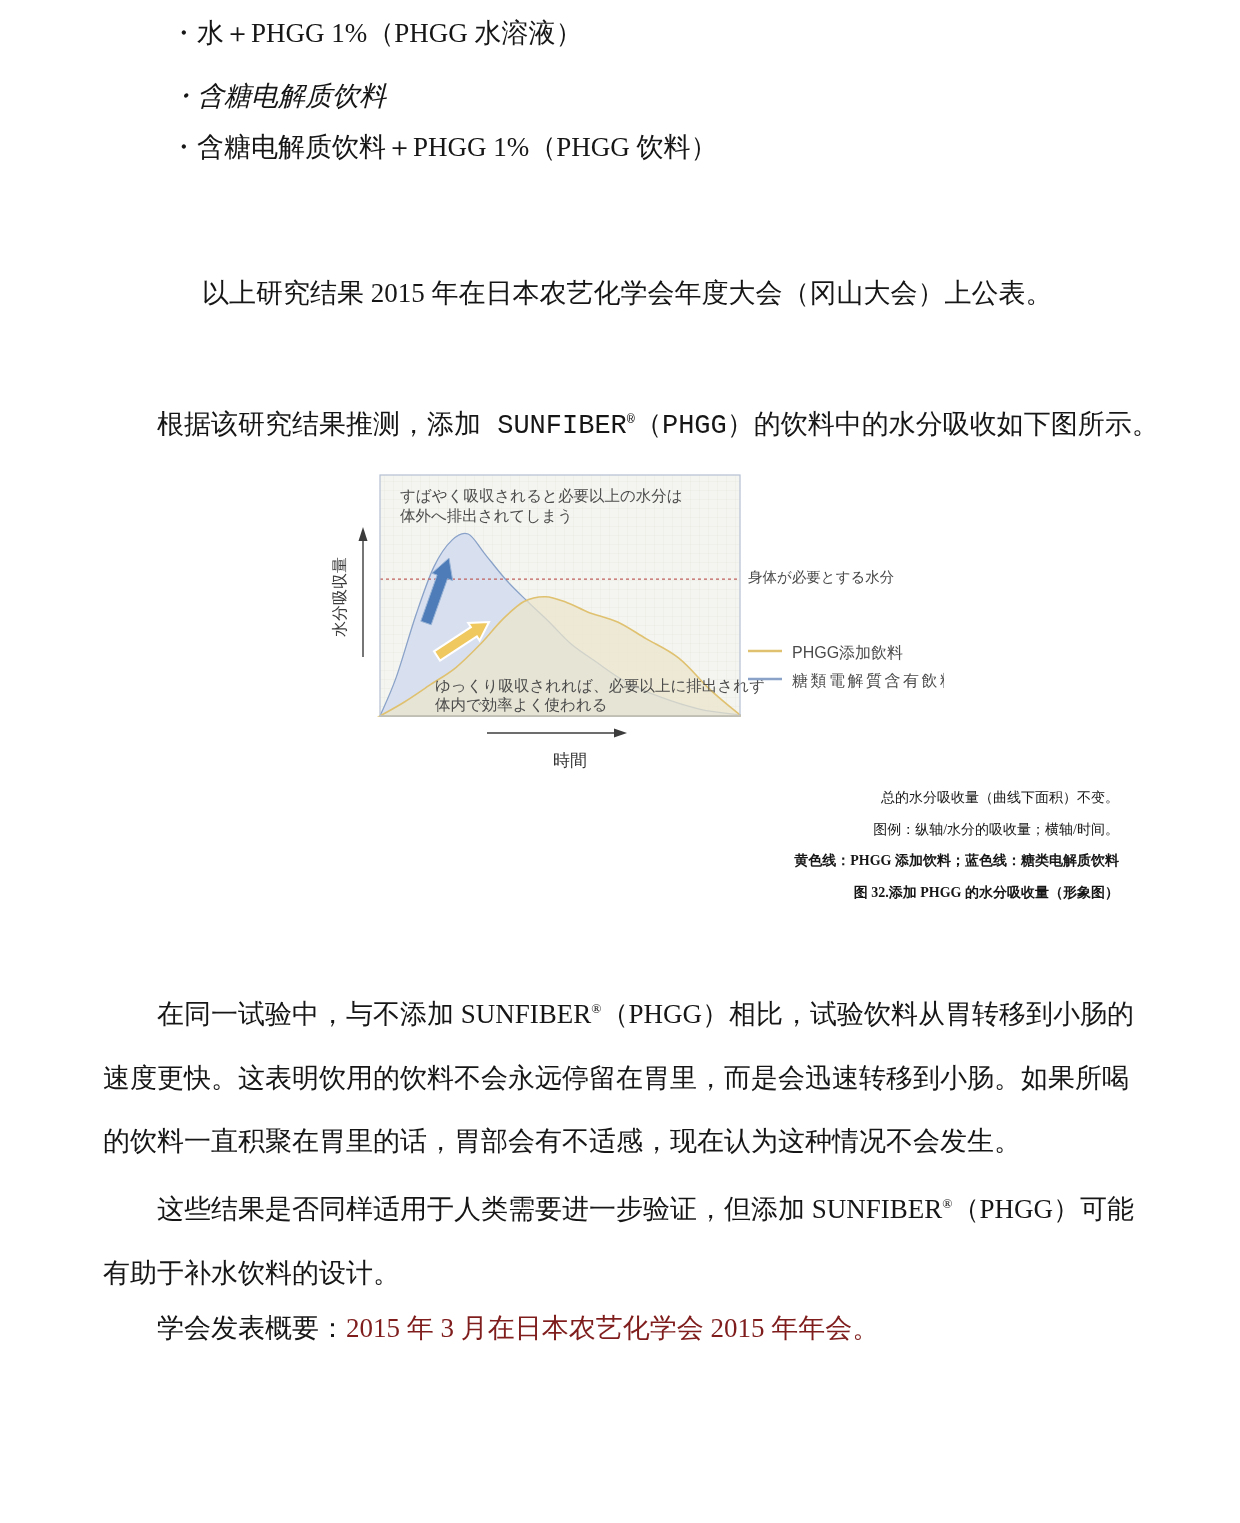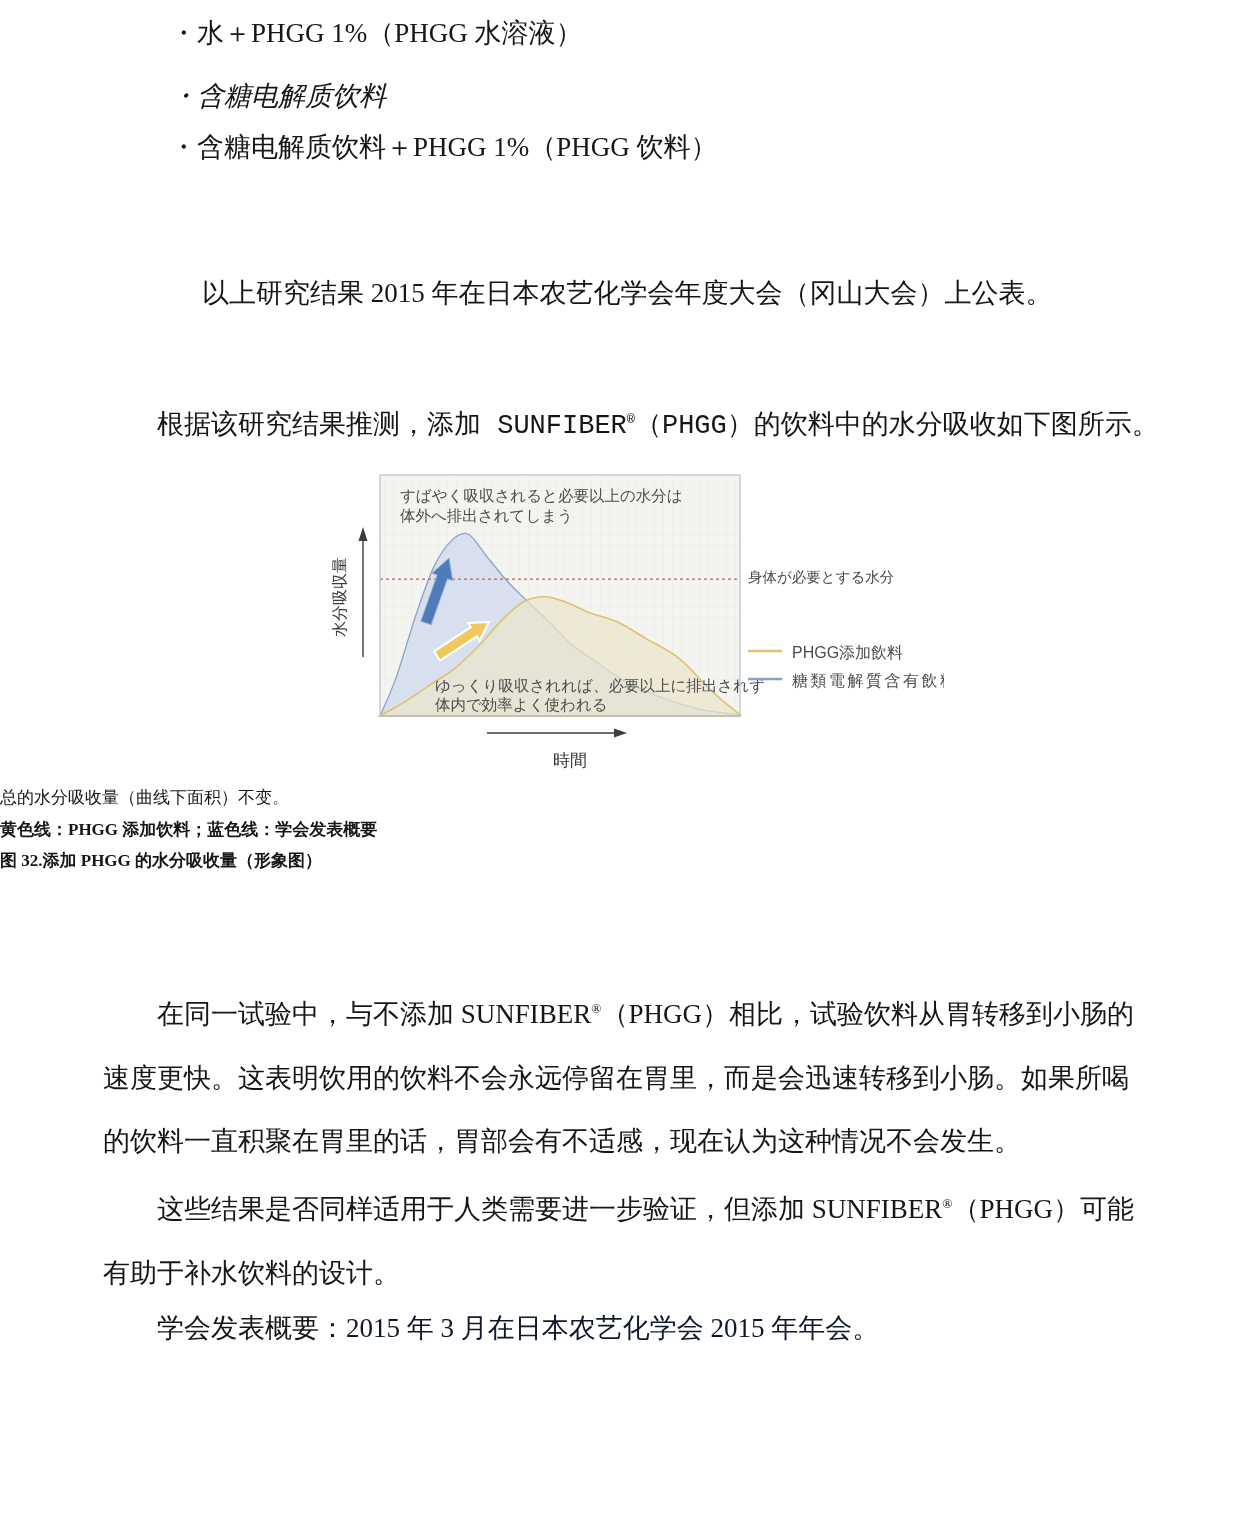--- a/index.html
+++ b/index.html
@@ -2,23 +2,23 @@
 <html><head>
 <meta charset="utf-8">
 <style>
   html,body{margin:0;padding:0;background:#fff;}
   .page{position:relative;width:1240px;height:1523px;background:#ffffff;overflow:hidden;
         font-family:"Liberation Serif","DejaVu Serif",serif;color:#161616;}
   .abs{position:absolute;}
   .body-text{font-size:27px;line-height:34px;white-space:nowrap;}
   .para{font-size:27px;line-height:63.5px;width:1033px;text-indent:54px;white-space:normal;}
   .sup{font-size:0.5em;vertical-align:super;}
-  .gray{color:#0f172a;}
+  .gray{color:#7f1d1d;}
   .bold{font-weight:bold;}
-  .captions{width:1119px;text-align:left;font-size:17px;line-height:31.5px;}
+  .captions{width:1119px;text-align:right;font-size:14px;line-height:31.5px;}
   .title-underline{font-weight:bold;text-decoration:underline;
                    text-decoration-thickness:3px;text-underline-offset:8px;}
   .fig{width:630px;height:318px;overflow:hidden;}
   .jp{font-family:"Liberation Sans","DejaVu Sans",sans-serif;}
 </style>
 </head>
 <body>
 
 <div class="page">
 
@@ -72,21 +72,22 @@
       <line id="legend-swatch-0" x1="418" y1="188" x2="452" y2="188" stroke-width="2.6" stroke="#dfc170"></line>
       <text class="jp" x="462" y="195" font-size="16" fill="#4c4c4c">PHGG添加飲料</text>
       <line id="legend-swatch-1" x1="418" y1="216" x2="452" y2="216" stroke-width="2.6" stroke="#8aa2c8"></line>
       <text class="jp" x="462" y="223" font-size="16" letter-spacing="2.5" fill="#4c4c4c">糖類電解質含有飲料</text>
       <rect x="614" y="206" width="16" height="20" fill="#ffffff"></rect>
     </svg>
   </div>
 
   <div class="abs captions" style="left:0;top:782px;">
     <div>总的水分吸收量（曲线下面积）不变。</div>
-    <div class="bold">黄色线：PHGG 添加饮料；蓝色线：学会发表概要</div>
+    <div>图例：纵轴/水分的吸收量；横轴/时间。</div>
+    <div class="bold">黄色线：PHGG 添加饮料；蓝色线：糖类电解质饮料</div>
     <div class="bold">图 32.添加 PHGG 的水分吸收量（形象图）</div>
   </div>
 
   <div class="abs para" style="left:103px;top:977px;"><span>在同一试验中，与不添加 SUNFIBER</span><span class="sup">®</span><span>（PHGG）相比，试验饮料从胃转移到小肠的速度更快。这表明饮用的饮料不会永远停留在胃里，而是会迅速转移到小肠。如果所喝的饮料一直积聚在胃里的话，胃部会有不适感，现在认为这种情况不会发生。</span></div>
 
   <div class="abs para" style="left:103px;top:1172px;"><span>这些结果是否同样适用于人类需要进一步验证，但添加 SUNFIBER</span><span class="sup">®</span><span>（PHGG）可能有助于补水饮料的设计。</span></div>
 
   <div class="abs body-text" style="left:157px;top:1311px;"><span>学会发表概要：</span><span class="gray">2015 年 3 月在日本农艺化学会 2015 年年会。</span></div>
 
 

